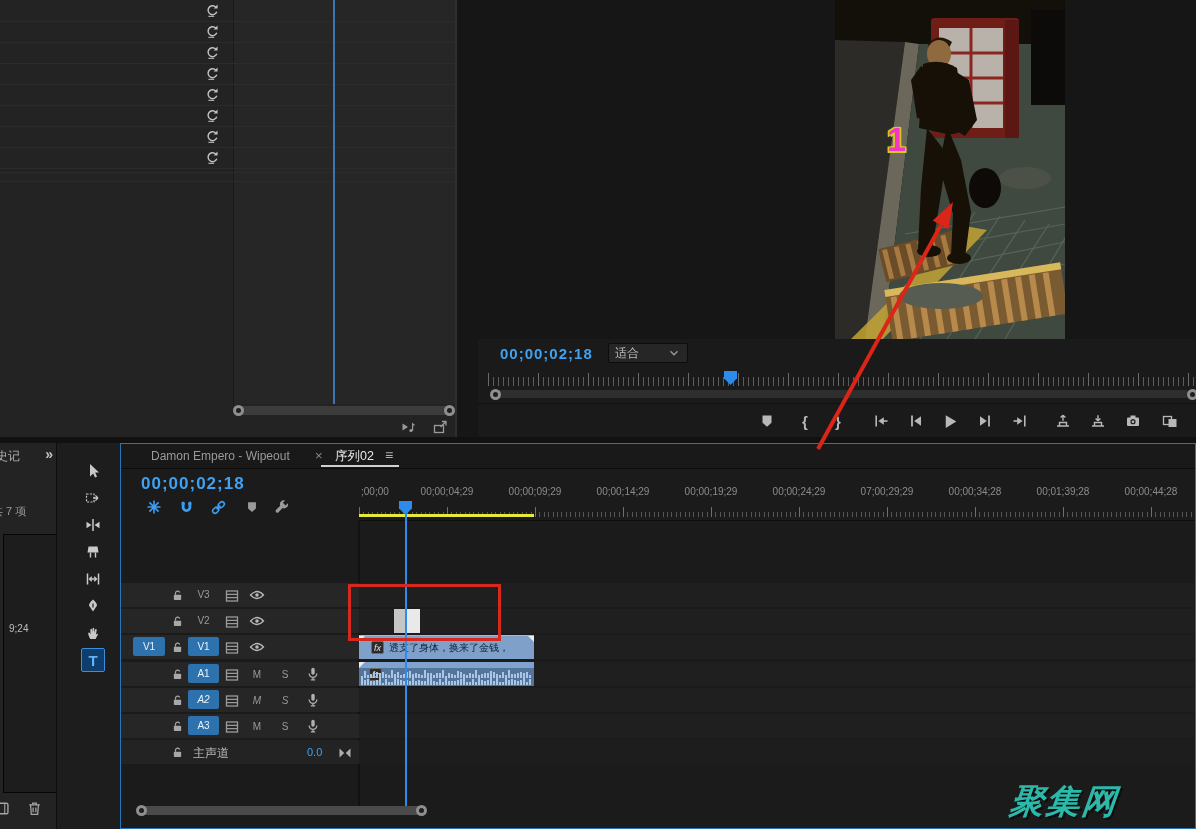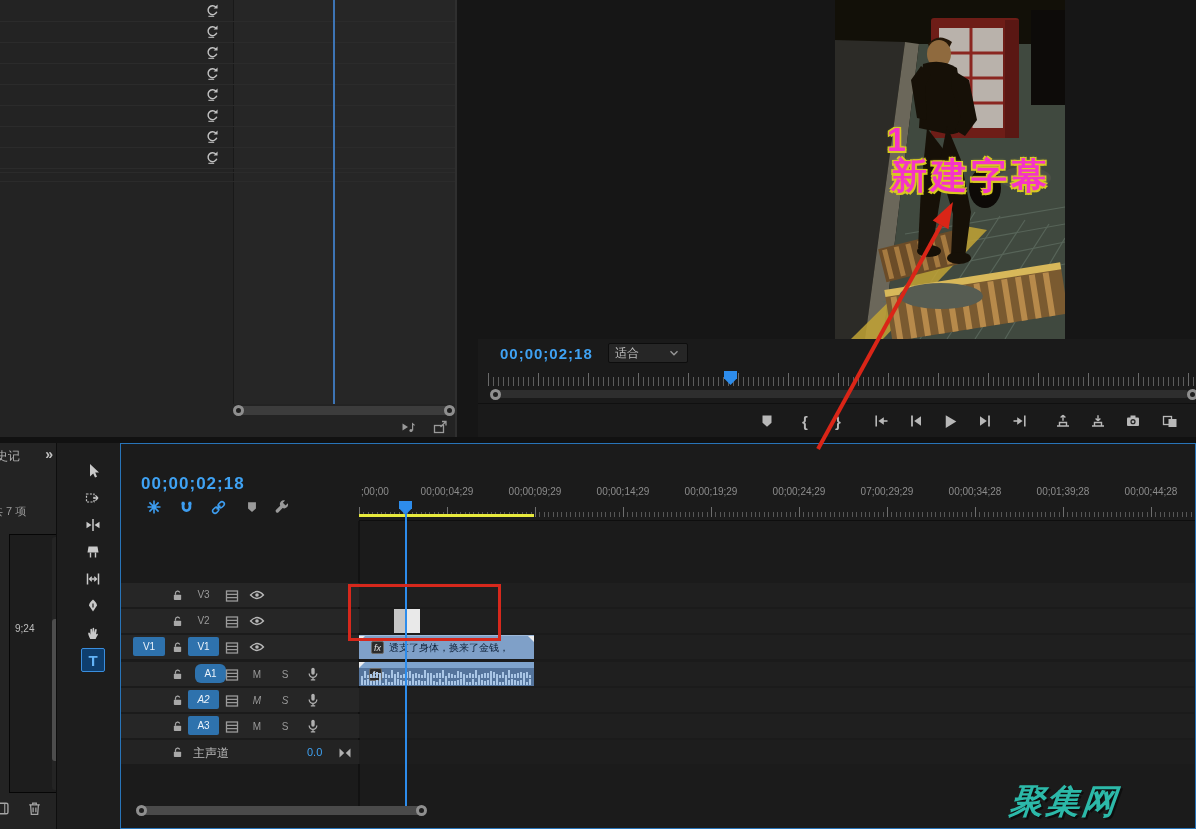--- a/index.html
+++ b/index.html
@@ -39,21 +39,21 @@
   #pm .sep{left:0;right:0;top:403px;height:1px;background:#101010;}
   #pm .transport{left:0;top:404px;right:0;height:33px;}
   .tbtn{position:absolute;top:4px;width:26px;height:26px;display:flex;align-items:center;justify-content:center;color:#b8b8b8;font-size:15px;font-weight:bold;}
   
   #hdiv{left:0;top:437px;width:1196px;height:6px;background:#111111;}
   
   #proj{left:0;top:443px;width:57px;height:386px;background:#232323;border-right:1px solid #0e0e0e;box-sizing:border-box;overflow:hidden;}
   #proj .ptitle{left:-4px;top:5px;font-size:12px;color:#b0b0b0;white-space:nowrap;}
   #proj .more{right:3px;top:3px;font-size:14px;font-weight:bold;color:#c2c2c2;}
   #proj .pcount{left:-8px;top:61px;font-size:11px;color:#9a9a9a;white-space:nowrap;}
-  #proj .plist{left:9px;top:91px;width:51px;height:257px;background:#1d1d1d;border:1px solid #060606;}
+  #proj .plist{left:3px;top:91px;width:51px;height:257px;background:#1d1d1d;border:1px solid #060606;padding-left:28px;}
   #proj .psb{position:absolute;right:2px;top:2px;width:7px;bottom:2px;background:#242424;border-radius:3px;}
   #proj .psb .thumb{position:absolute;left:0;width:7px;top:82px;height:142px;background:#4d4d4d;border-radius:3px;}
   #proj .pdur{position:absolute;left:5px;top:88px;font-size:10px;color:#bdbdbd;}
   #proj .pbot{left:0;top:355px;width:57px;height:24px;color:#a5a5a5;}
   #tools{left:57px;top:443px;width:63px;height:386px;background:#1d1d1d;}
   .tool{position:absolute;left:24px;width:24px;height:24px;display:flex;align-items:center;justify-content:center;color:#c9c9c9;}
   .tool.sel{background:#0e3e6e;border:1px solid #3a8ede;border-radius:2px;color:#63b3f7;font-weight:bold;font-size:15px;box-sizing:border-box;}
   
   #tl{left:120px;top:443px;width:1076px;height:386px;background:#1b1b1b;border:1px solid #2874b8;box-sizing:border-box;overflow:hidden;}
   #tl .tabs{left:0;top:0;right:0;height:24px;background:#191919;border-bottom:1px solid #0c0c0c;}
@@ -371,21 +371,20 @@
           <path d="M118 70l16 10 8 40-12 16-10-6 6-14-10-30z"></path>
           <path d="M86 66 76 80l6 38 10 2-2-34 6-12z"></path>
           <path d="M92 128l-6 60-3 60 14 2 9-56 6-40z"></path>
           <path d="M112 126l14 34 10 52-6 46-14-2 2-42-14-48z"></path>
           <ellipse cx="94" cy="251" rx="12" ry="6"></ellipse>
             <ellipse cx="124" cy="258" rx="12" ry="6"></ellipse>
           <ellipse cx="150" cy="188" rx="16" ry="20" fill="#0d0a07"></ellipse>
         </g>
       </svg>
       <div class="ovl" style="left:52px;top:120px;font-size:34px">1</div>
-      <div class="ovl" style="left:56px;top:152px;font-size:36px">新建字幕</div>
     </div>
     <div class="tc abs">00;00;02;18</div>
     <div class="fit abs">
       <span>适合</span>
       <svg class="ic" width="14" height="14" style="color:#9a9a9a">
           <use href="#i-chevdown"></use>
         </svg>
     </div>
     <div class="scrub abs">
       <span class="tick1"></span>
@@ -513,20 +512,27 @@
       </button>
       <button class="tool" style="top: 178px;">
         <svg class="ic" width="16" height="16" style="color:#c9c9c9">
           <use href="#t-hand"></use>
         </svg>
       </button>
       <button class="tool sel" style="top: 205px;">T</button>
     </div>
 
   <section id="tl" class="abs">
+    <div class="tabs abs">
+      <span class="tab1 abs">Damon Empero - Wipeout</span>
+      <button class="tclose abs">×</button>
+      <span class="tab2 abs">序列02</span>
+      <button class="tmenu abs">≡</button>
+      <span class="tabunderline abs"></span>
+    </div>
     <div class="tc abs">00;00;02;18</div>
     <div class="hicons abs">
       <button class="hbtn blueic" style="left:24px">
           <svg class="ic" width="16" height="16">
             <use href="#i-nest"></use>
           </svg>
         </button>
       <button class="hbtn blueic" style="left:56px">
           <svg class="ic" width="17" height="17">
             <use href="#i-magnet"></use>
@@ -623,21 +629,21 @@
             </svg>
           </button>
         </div>
         <div class="trk-c abs" style="top: 191px;"></div>
         <div class="trk-h abs" style="top: 218px;">
           <button style="position: absolute; left: 50px; top: 5px; width: 14px; height: 14px; color: rgb(168, 168, 168);">
             <svg class="ic" width="13" height="13" style="color:#a8a8a8">
               <use href="#i-lock"></use>
             </svg>
           </button>
-          <button class="badge on" style="left: 74px; border-radius: 6px;">A1</button>
+          <button class="badge on" style="left: 67px;">A1</button>
           <button style="position: absolute; left: 103px; top: 5px; width: 16px; height: 16px; color: rgb(154, 154, 154);">
             <svg class="ic" width="16" height="16" style="color:#9a9a9a">
               <use href="#i-sync"></use>
             </svg>
           </button>
           <button class="msbtn" style="left: 128px;">M</button>
           <button class="msbtn" style="left: 156px;">S</button>
           <button style="position: absolute; left: 184px; top: 4px; width: 16px; height: 16px; color: rgb(176, 176, 176);">
             <svg class="ic" width="16" height="16" style="color:#b0b0b0">
               <use href="#i-mic"></use>

